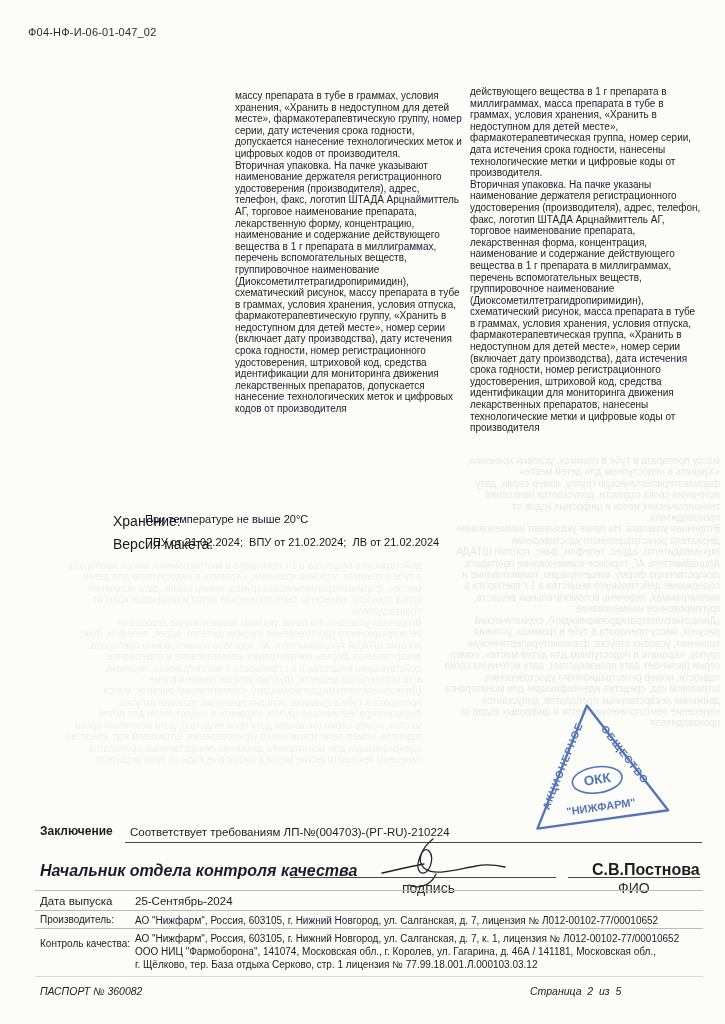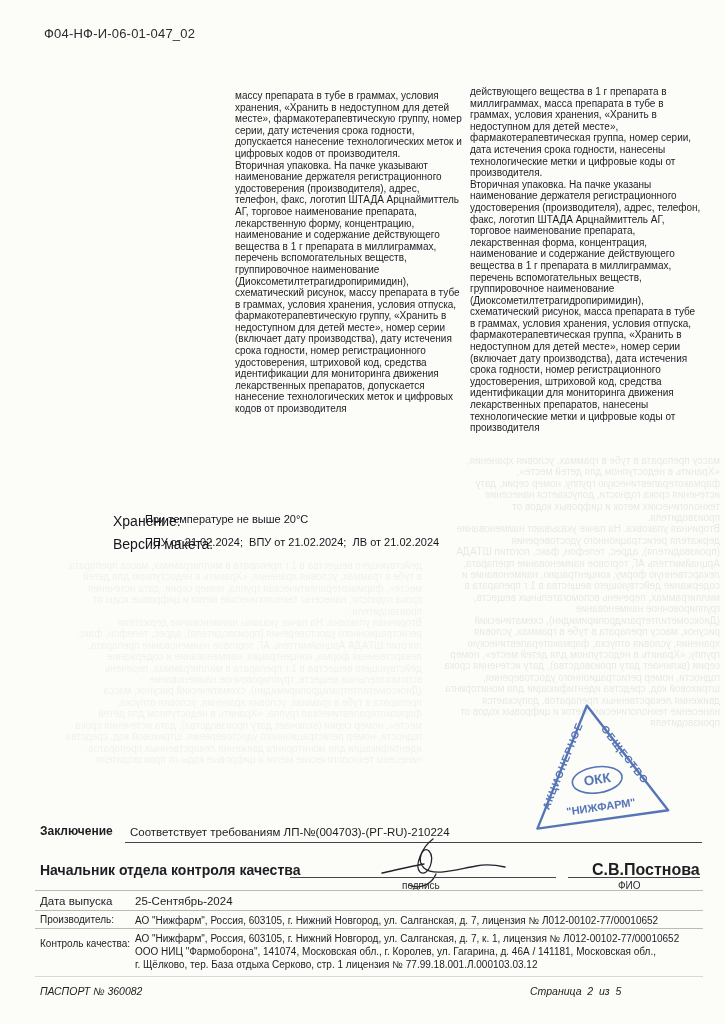--- a/index.html
+++ b/index.html
@@ -3,34 +3,34 @@
 <meta charset="utf-8">
 <style>
   * { margin:0; padding:0; box-sizing:border-box; }
   html,body { background:#9a9a9a; }
   body { font-family:"Liberation Sans", sans-serif; }
   .page {
     position:relative; width:725px; height:1024px; margin:0 auto;
     background:#fcfcf9; color:#1d1d22; overflow:hidden;
   }
   .abs { position:absolute; }
-  .form-code { font-size:13px; color:#2c2c30; letter-spacing:0.2px;margin-left:16px; }
+  .form-code { font-size:11px; color:#2c2c30; letter-spacing:0.2px; }
   .col {
     font-size:10px; line-height:11.6px; white-space:pre-line;
     color:#1d1d24; text-align:left;
   }
   .kv-label { font-size:14px; color:#16161c;margin-left:48px; }
   .kv-value { font-size:11px; color:#16161c; white-space:pre; }
   .rule { background:#444449; height:1px; }
   .rule-light { background:#b9bdb1; height:1px; }
   .rule-faint { background:#d7dacf; height:1px; }
   .conclusion-label { font-size:12px; font-weight:bold; }
   .conclusion-value { font-size:11.5px; }
-  .position-title { font-size:14px; font-weight:bold; }
-  .caption { font-size:10px; color:#2a2a30; }
+  .position-title { font-size:16px; font-weight:bold;font-style:italic; }
+  .caption { font-size:14px; color:#2a2a30; }
   .approver { font-size:16px; font-weight:bold; }
   .release-label, .release-value { font-size:11.5px; font-weight:normal; }
   .meta-label { font-size:10px; }
   .meta-value { font-size:10px; line-height:13px; }
   .footer-text { font-size:10.5px; font-style:italic; color:#222; white-space:pre; }
   .stamp-wrap { transform:rotate(-8deg); opacity:0.88; }
   .bleed {
     overflow:hidden; transform:scaleX(-1); color:#44683f;
     pointer-events:none; filter:blur(0.4px);
   }

